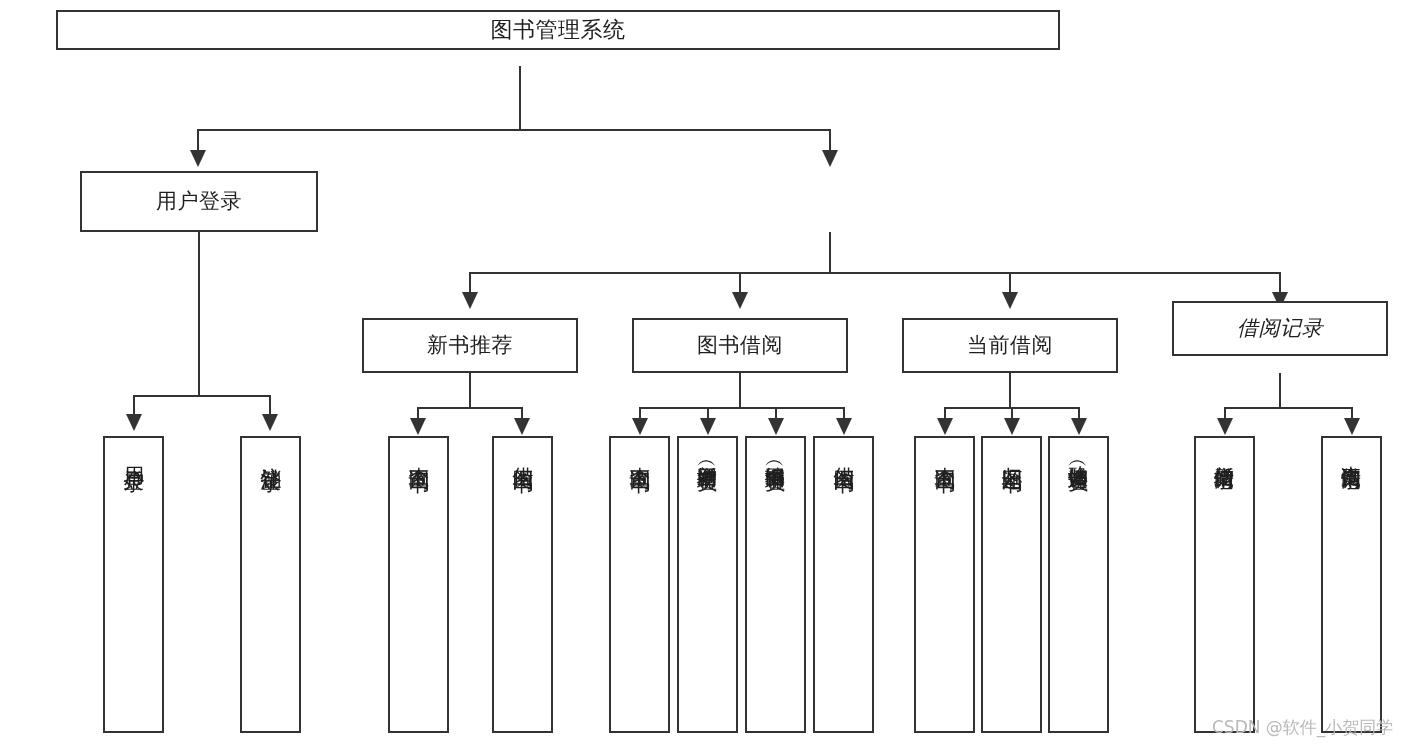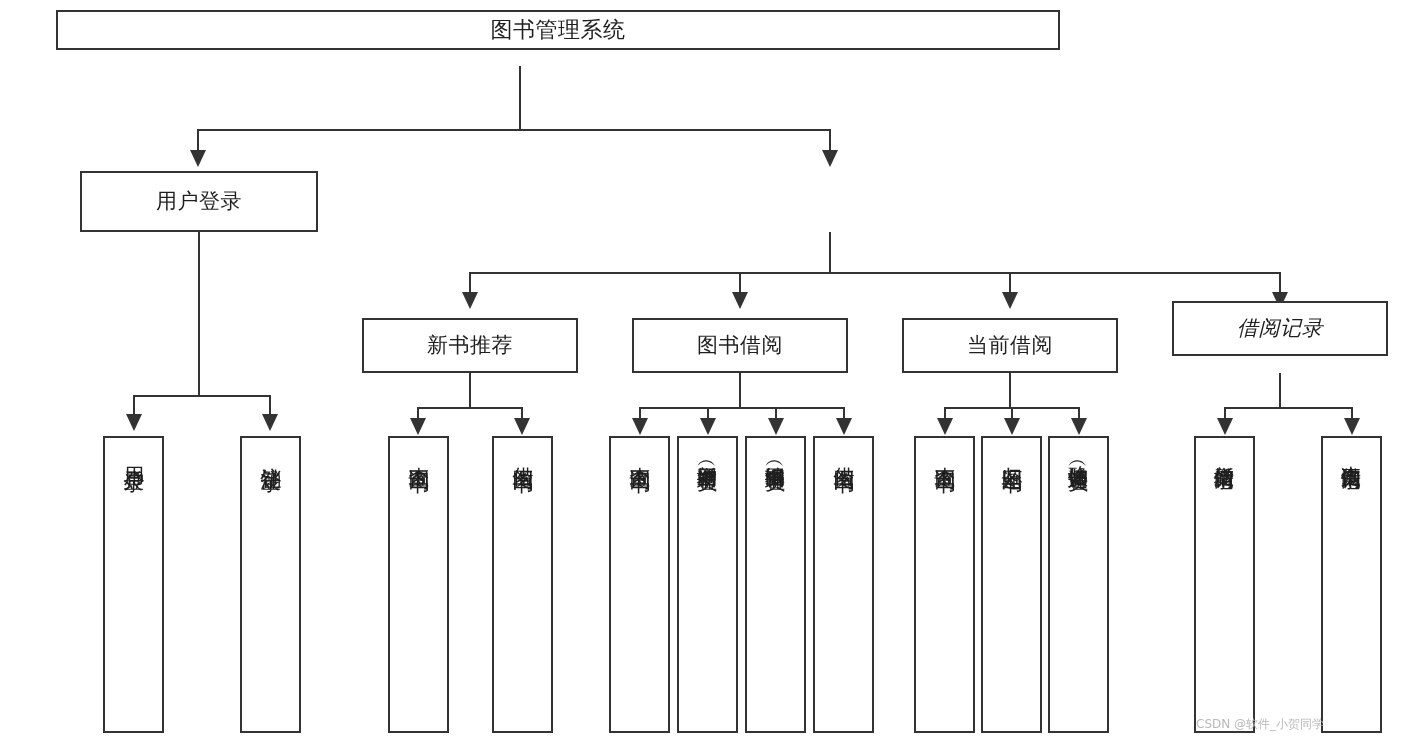--- a/index.html
+++ b/index.html
@@ -73,24 +73,25 @@
     width: 0;
     height: 0;
     border-left: 8px solid transparent;
     border-right: 8px solid transparent;
     border-top: 17px solid #333333;
   }
   
   #watermark {
     position: absolute;
     color: #b9b9b9;
-    font-size: 12px;
+    font-size: 17px;
     white-space: nowrap;
     user-select: none;
     pointer-events: none;
+    margin-left: 16px;
   }
 </style>
 </head>
 <body>
 
 <div id="diagram-canvas">
 
   <div class="node horizontal root" style="left:18px; top:10px; width:1004px; height:40px;margin-left:38px;">
     <span class="node-label">图书管理系统</span>
   </div>

